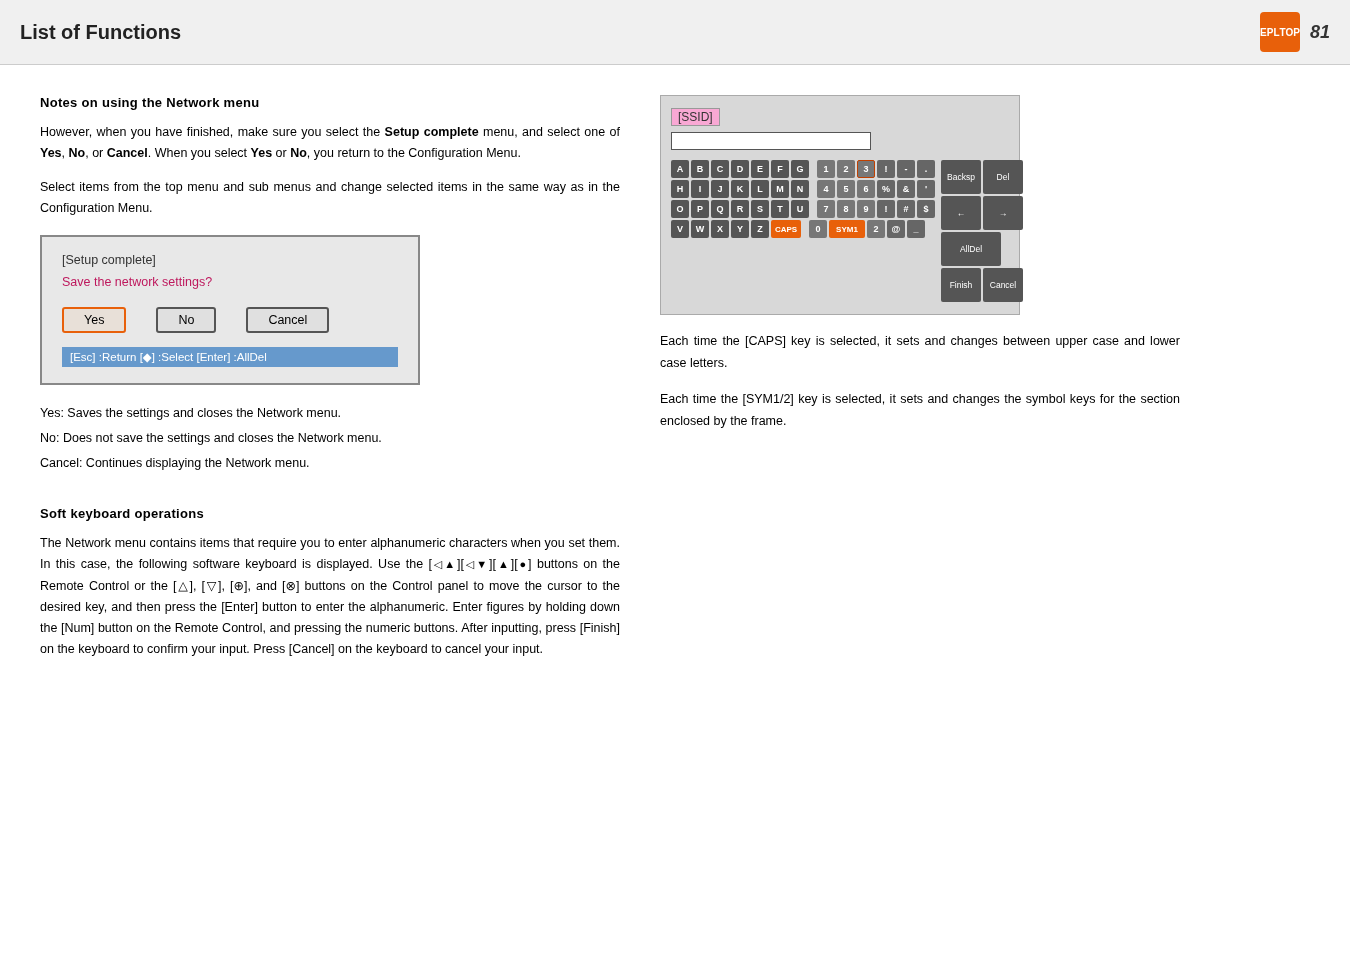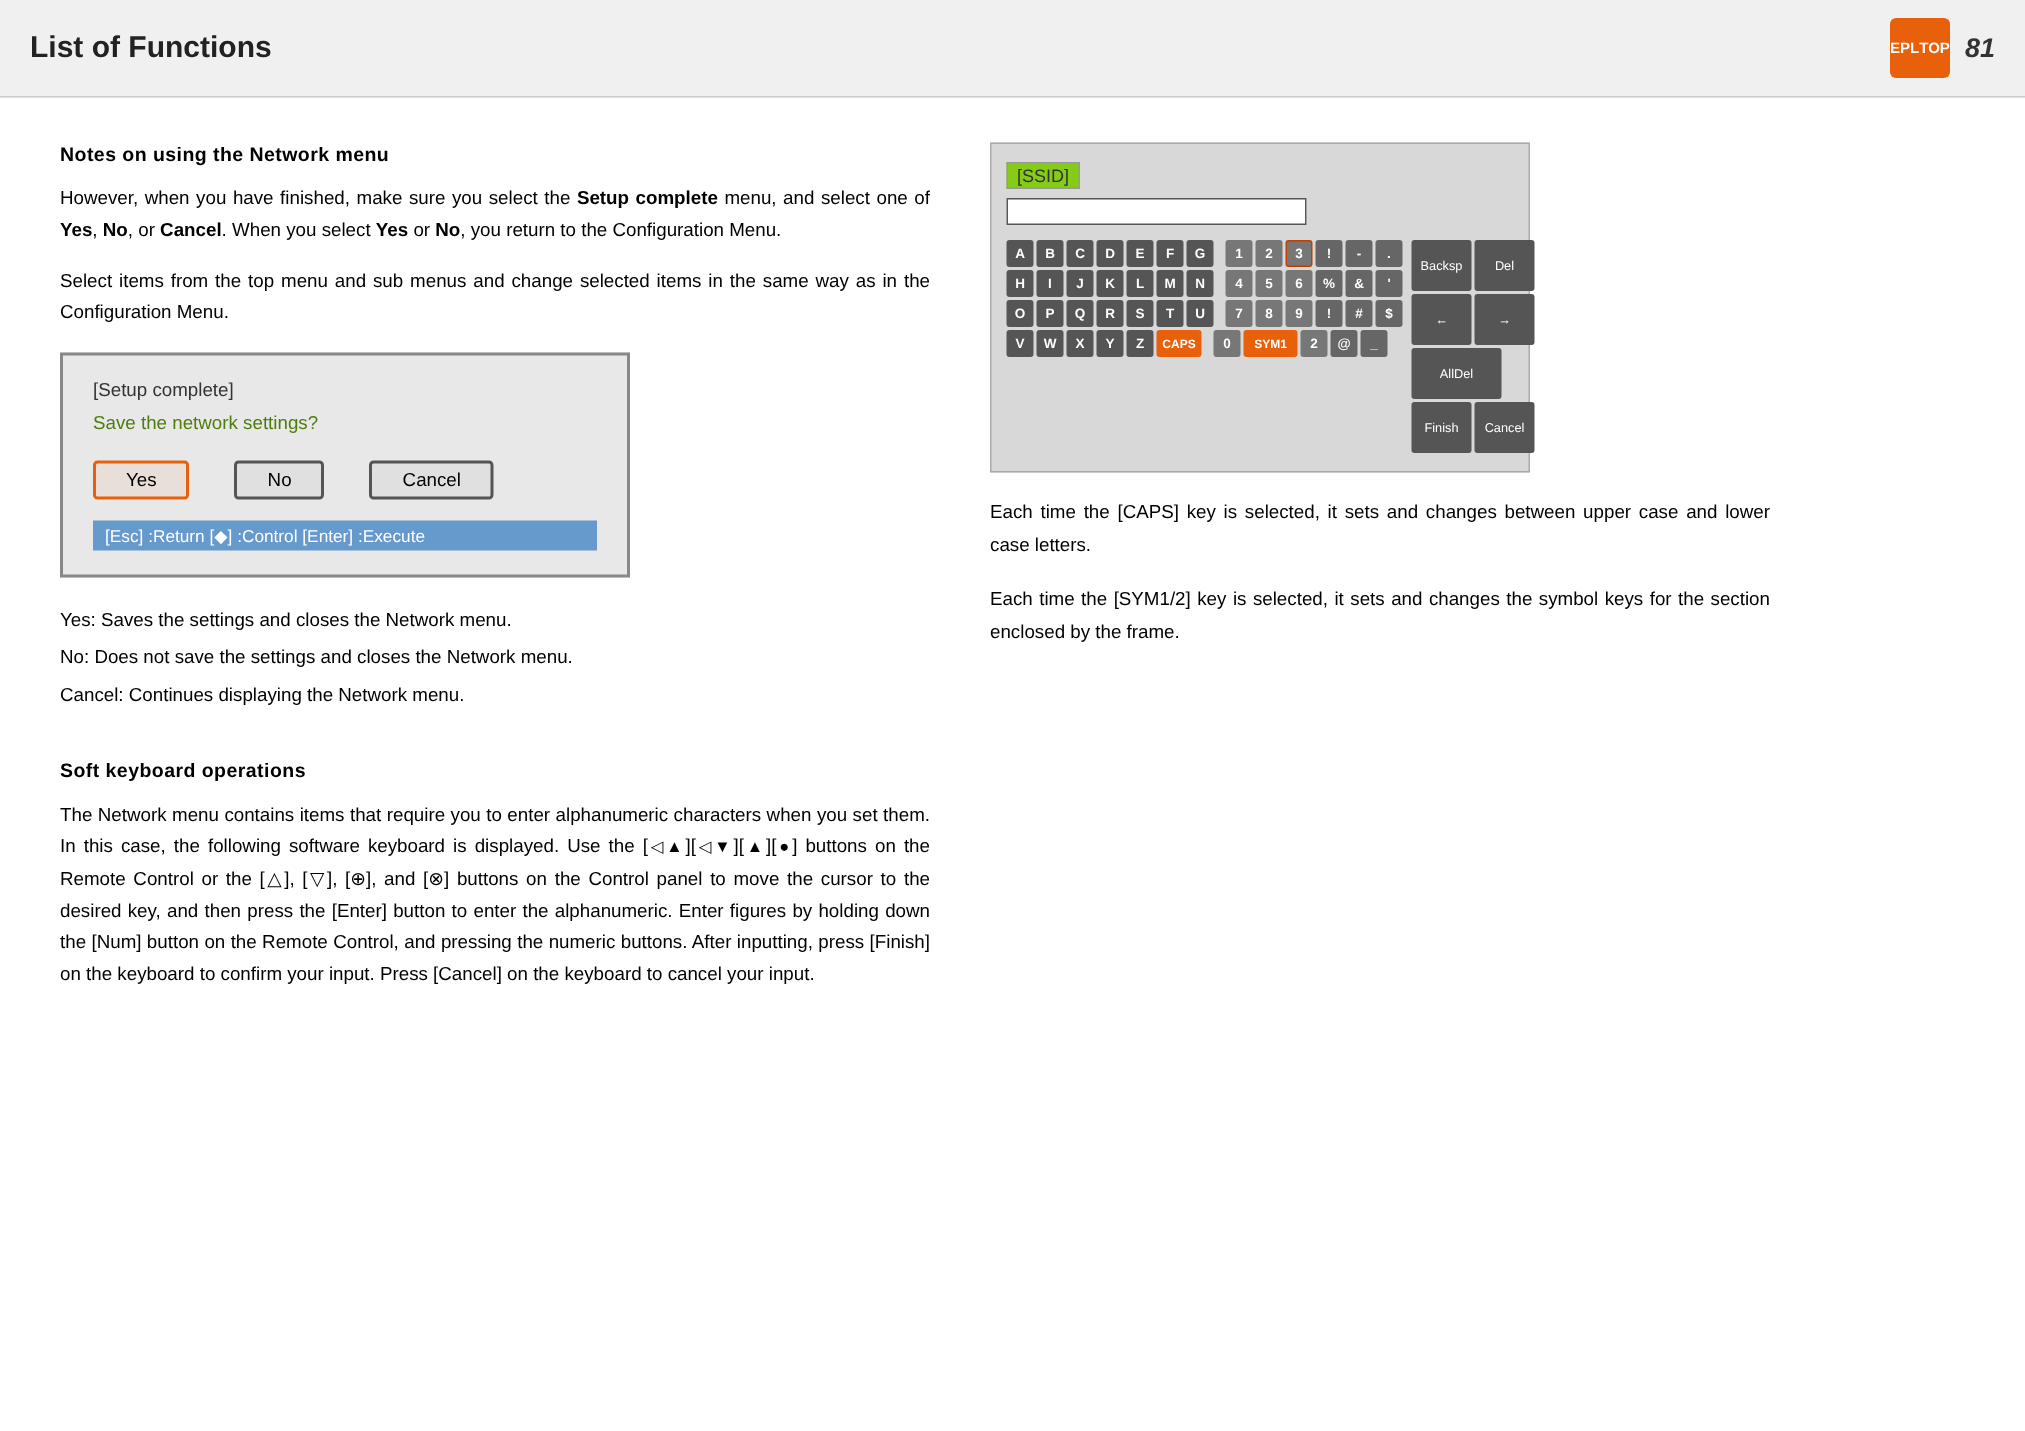--- a/index.html
+++ b/index.html
@@ -97,21 +97,21 @@
     }
     .dialog-title {
       font-size: 12.5px;
       font-weight: normal;
       margin-bottom: 8px;
       color: #333;
     }
     .dialog-question {
       font-size: 12.5px;
       margin-bottom: 18px;
-      color: #4d7c0f;
+      color: #be185d;
     }
     .dialog-buttons {
       display: flex;
       gap: 30px;
       align-items: center;
       margin-bottom: 4px;
     }
     .dialog-btn {
       border: 2px solid #555;
       background: #e0e0e0;
@@ -154,21 +154,21 @@
       width: 360px;
       margin-bottom: 16px;
     }
     .ssid-label {
       font-size: 12px;
       color: #333;
       margin-bottom: 6px;
       border: 1px solid #999;
       display: inline-block;
       padding: 1px 6px;
-      background: #84cc16;
+      background: #f9a8d4;
     }
     .ssid-input-bar {
       width: 200px;
       height: 18px;
       background: #fff;
       border: 1px solid #555;
       margin-bottom: 10px;
       display: block;
     }
 
@@ -276,21 +276,21 @@
       <p class="body-text">Select items from the top menu and sub menus and change selected items in the same way as in the Configuration Menu.</p>
 
       <div class="dialog-box">
         <div class="dialog-title">[Setup complete]</div>
         <div class="dialog-question">Save the network settings?</div>
         <div class="dialog-buttons">
           <button class="dialog-btn selected">Yes</button>
           <button class="dialog-btn">No</button>
           <button class="dialog-btn">Cancel</button>
         </div>
-        <div class="dialog-hint">[Esc] :Return  [◆] :Control  [Enter] :Execute</div>
+        <div class="dialog-hint">[Esc] :Return  [◆] :Select  [Enter] :AllDel</div>
       </div>
 
       <p class="instruction-line">Yes:  Saves the settings and closes the Network menu.</p>
       <p class="instruction-line">No:  Does not save the settings and closes the Network menu.</p>
       <p class="instruction-line">Cancel:  Continues displaying the Network menu.</p>
     </div>
 
     <div class="soft-kb-section">
       <div class="section-heading">Soft  keyboard  operations</div>
       <p class="body-text">

